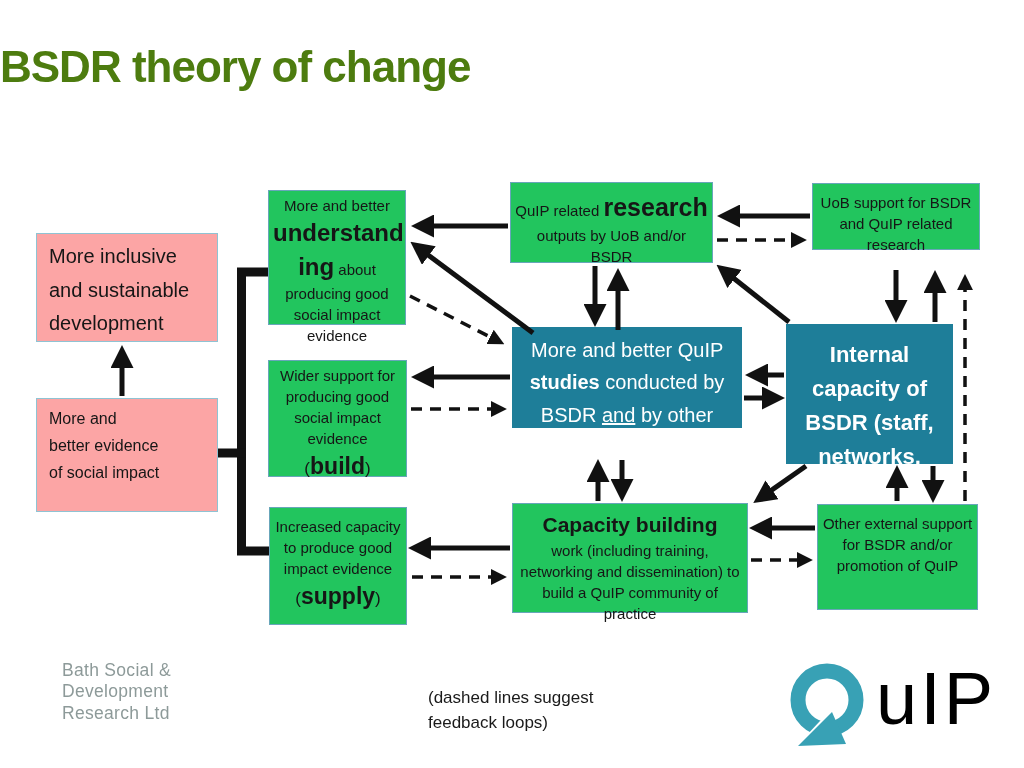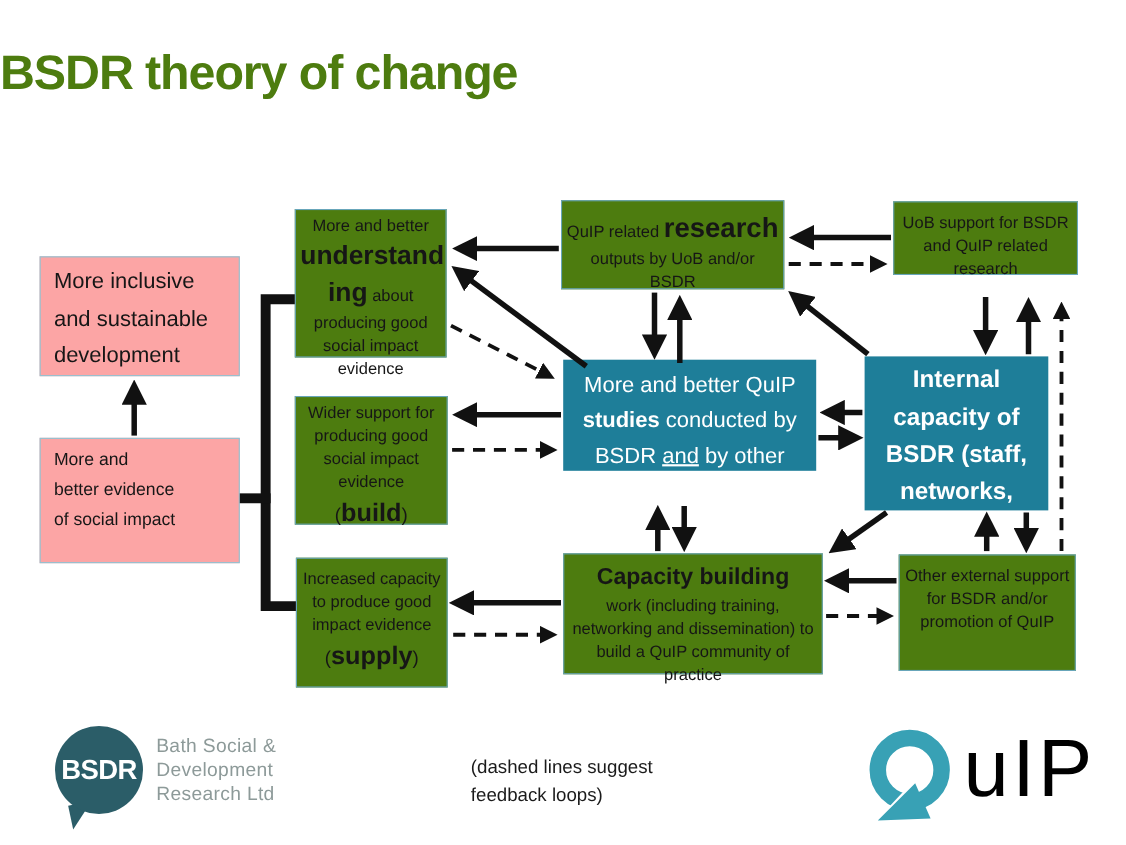--- a/index.html
+++ b/index.html
@@ -3,21 +3,21 @@
 <meta charset="utf-8">
 <style>
   html,body{margin:0;padding:0;background:#fff;}
   .slide{position:relative;width:1024px;height:768px;background:#ffffff;
          font-family:"Liberation Sans",sans-serif;overflow:hidden;}
   .title{position:absolute;left:0;top:42px;width:1024px;
          font-size:44px;font-weight:bold;color:#4d7c0f;letter-spacing:-1px;}
   
   .box{position:absolute;box-sizing:border-box;text-align:center;color:#161616;
        line-height:1.4;overflow:visible;}
-  .light{background:#4d7c0f;border:1.5px solid #68a6ba;}
+  .light{background:#22c55e;border:1.5px solid #68a6ba;}
   .whitebox{background:#fca5a5;border:1.5px solid #8fc3d3;text-align:left;}
   .dark{background:#1e7e99;border:none;color:#ffffff;}
   .txt{padding:4px 4px;}
   .big{font-size:24px;font-weight:bold;}
   .bigr{font-size:25px;font-weight:bold;}
   .u{text-decoration:underline;}
   .demand-line{font-size:17px;margin-top:1px;}
   .demand-line b{font-size:23px;}
   
   #b-inclusive{left:36px;top:233px;width:182px;height:109px;font-size:20px;line-height:1.68;}
@@ -28,21 +28,21 @@
   #b-wider{left:268px;top:360px;width:139px;height:117px;font-size:15px;}
   #b-increased{left:269px;top:507px;width:138px;height:118px;font-size:15px;}
   #b-increased .txt{padding-top:8px;}
   #b-research{left:510px;top:182px;width:203px;height:81px;font-size:15px;}
   #b-research .txt{padding-top:7px;}
   #b-uob{left:812px;top:183px;width:168px;height:67px;font-size:15px;}
   #b-uob .txt{padding:8px 6px;}
   #b-studies{left:512px;top:327px;width:230px;height:101px;font-size:20px;line-height:1.62;}
   #b-studies .txt{padding-top:7px;}
   #b-internal{left:786px;top:324px;width:167px;height:140px;font-size:22px;font-weight:bold;line-height:1.55;}
-  #b-internal .txt{padding-top:4px;}
+  #b-internal .txt{padding-top:14px;}
   #b-capacity{left:512px;top:503px;width:236px;height:110px;font-size:15px;}
   #b-capacity .txt{padding-top:6px;}
   #b-capacity .head{font-size:21px;font-weight:bold;line-height:1.45;}
   #b-other{left:817px;top:504px;width:161px;height:106px;font-size:15px;}
   #b-other .txt{padding-top:8px;}
   
   .note{position:absolute;left:428px;top:686px;width:182px;font-size:17px;
         line-height:1.45;color:#1a1a1a;}
   
   .bsdr-logo{position:absolute;left:50px;top:660px;display:flex;align-items:center;}
@@ -140,24 +140,20 @@
     </div>
   </div>
 
   <div class="box light" id="b-other">
     <div class="txt">Other external support for BSDR and/or promotion of QuIP</div>
   </div>
 
   <div class="note">(dashed lines suggest feedback loops)</div>
 
   <div class="bsdr-logo">
-    <div class="bsdr-bubble">
-      <div class="bsdr-tail"></div>
-      <div class="bsdr-circle">BSDR</div>
-    </div>
     <div class="bsdr-name">Bath Social &amp; Development Research Ltd</div>
   </div>
 
   <div class="quip-logo">
     <svg width="92" height="92" viewBox="0 0 92 92">
       <circle cx="45" cy="40" r="29" fill="none" stroke="#38a1b5" stroke-width="15"></circle>
       <line x1="62" y1="42" x2="30" y2="76" stroke="#ffffff" stroke-width="9"></line>
       <polygon points="16,86 50,52 64,84" fill="#38a1b5"></polygon>
     </svg>
     <div class="quip-text">uIP</div>

